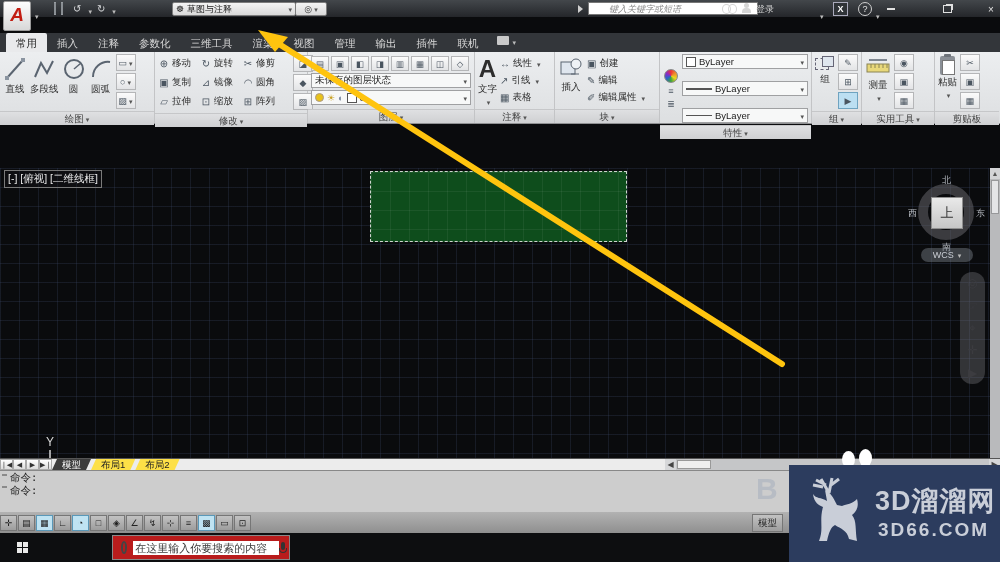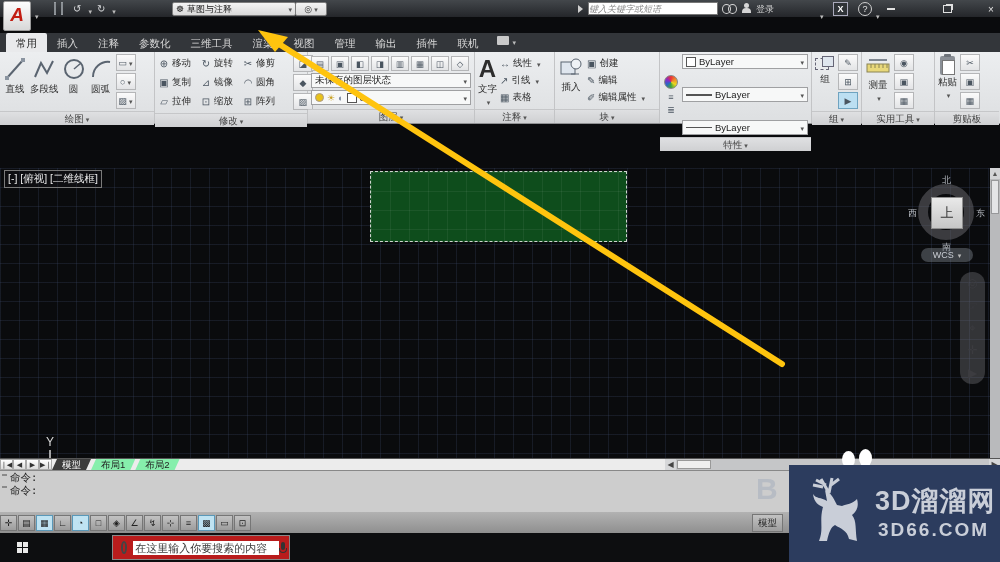--- a/index.html
+++ b/index.html
@@ -14,21 +14,21 @@
   .qat{position:absolute;left:44px;top:1px;display:flex;align-items:center;gap:5px;height:15px;}
   .qicon{display:inline-block;color:#d9dadc;font-size:10px;line-height:10px;}
   .shp{width:10px;height:9px;background:#d9dadc;border-radius:1px;}
   .shp.open{clip-path:polygon(0 30%,30% 30%,40% 0,100% 0,100% 100%,0 100%);}
   .shp.save{background:#cfd4da;border:1px solid #8a8f94;width:9px;height:8px;box-shadow:inset 0 -3px 0 #9aa0a6;}
   .shp.plot{width:11px;height:7px;background:#c9ced4;border-radius:1px;box-shadow:0 -3px 0 -1px #9aa0a6;}
   .ws{position:absolute;left:172px;top:2px;width:116px;height:12px;background:linear-gradient(#f4f4f4,#d9d9d9);border:1px solid #7c7c7c;border-radius:2px;display:flex;align-items:center;font-size:9px;color:#222;padding:0 3px;gap:3px;}
   .ws .spacer{flex:1;}
   .ws-mini{position:absolute;left:295px;top:2px;width:30px;height:12px;background:linear-gradient(#f4f4f4,#d9d9d9);border:1px solid #7c7c7c;border-radius:2px;display:flex;align-items:center;justify-content:center;font-size:9px;color:#333;}
   #ic-play{position:absolute;left:578px;top:5px;width:0;height:0;border-left:5px solid #cfcfcf;border-top:4px solid transparent;border-bottom:4px solid transparent;}
-  #ic-search{position:absolute;left:588px;top:2px;width:128px;height:11px;border:1px solid #777;background:#fff;font-size:9px;color:#333;padding:0 0;}
+  #ic-search{position:absolute;left:588px;top:2px;width:128px;height:11px;border:1px solid #777;background:#fff;font-size:9px;color:#333;padding:0 20px;}
   #ic-search::placeholder{color:#8a8a8a;font-style:italic;}
   .binoc{position:absolute;left:722px;top:4px;width:14px;height:9px;}
   .binoc i{position:absolute;width:7px;height:8px;border:1px solid #d5d5d5;border-radius:50%;background:transparent;}
   .binoc i:last-child{left:6px;}
   .person{position:absolute;left:742px;top:3px;width:9px;height:10px;}
   .person::before{content:"";position:absolute;left:2px;top:0;width:5px;height:5px;border-radius:50%;background:#d5d5d5;}
   .person::after{content:"";position:absolute;left:0;top:5px;width:9px;height:5px;border-radius:4px 4px 0 0;background:#d5d5d5;}
   #signin{position:absolute;left:756px;top:3px;font-size:9px;color:#cfcfcf;}
   #signin-dd{position:absolute;left:818px;top:5px;}
   .xbox{position:absolute;left:833px;top:2px;width:13px;height:12px;background:#2f3337;border:1px solid #aab;color:#fff;font-size:9px;font-weight:bold;text-align:center;line-height:12px;}
@@ -67,21 +67,21 @@
   .mcell .g{color:#4a5560;font-size:10px;width:12px;text-align:center;}
   .pdrop{background:#f7f8f8;border:1px solid #9fa0a2;height:15px;display:flex;align-items:center;font-size:9.5px;padding:0 3px;color:#222;gap:3px;box-sizing:border-box;}
   .pdrop .spacer{flex:1;}
   .lrow{display:flex;gap:2px;}
   .lmini{width:16px;height:13px;border:1px solid #b5b6b8;background:linear-gradient(#fbfbfb,#e3e4e6);font-size:8.5px;color:#4a5560;display:flex;align-items:center;justify-content:center;}
   .dotY{width:7px;height:7px;border-radius:50%;background:#e8c21a;border:1px solid #a98;}
   .sq-white{width:8px;height:8px;background:#fff;border:1px solid #555;}
   .colwheel{width:12px;height:12px;border-radius:50%;background:conic-gradient(#e33,#ee8f2d,#ead81f,#3ca43c,#2a66c8,#8b2ac8,#e33);border:1px solid #888;}
   .lw-sample{width:26px;height:2px;background:#555;}
   .lt-sample{width:26px;height:0;border-top:1px solid #555;}
-  .propcol{display:flex;flex-direction:column;justify-content:center;gap:18px;flex:1;}
+  .propcol{display:flex;flex-direction:column;justify-content:center;gap:12px;flex:1;}
   .iconcol{display:flex;flex-direction:column;justify-content:center;gap:3px;align-items:center;width:16px;font-size:9px;color:#4a5560;}
   .rowtool{display:flex;align-items:center;gap:3px;font-size:9.5px;color:#2d2d2d;height:17px;}
   .rowcol{display:flex;flex-direction:column;justify-content:center;}
   .clipbig{width:15px;height:19px;background:#8a8f96;border-radius:2px;position:relative;}
   .clipbig::before{content:"";position:absolute;left:2px;top:4px;width:11px;height:13px;background:#fff;border:1px solid #777;}
   .clipbig::after{content:"";position:absolute;left:4px;top:-2px;width:7px;height:3px;background:#6e737a;border-radius:1px;}
   .grpicon{width:20px;height:16px;position:relative;}
   .grpicon::before{content:"";position:absolute;left:0;top:2px;width:12px;height:10px;border:1px dashed #667;}
   .grpicon::after{content:"";position:absolute;left:7px;top:0;width:10px;height:9px;border:1px solid #667;background:#dfe6ee;}
 
@@ -98,21 +98,21 @@
   #navbar{position:absolute;left:960px;top:104px;width:25px;height:112px;border-radius:12px;background:rgba(130,130,135,0.35);display:flex;flex-direction:column;align-items:center;justify-content:space-around;color:#3c3c40;font-size:12px;}
   #vscroll{position:absolute;right:0;top:0;width:10px;height:334px;background:#b9babc;}
   #vscroll .arr{position:absolute;left:0;width:10px;height:11px;background:#d3d4d6;color:#555;font-size:7px;text-align:center;line-height:11px;}
   #vscroll .arr.up{top:0;} #vscroll .arr.dn{bottom:0;}
   #vscroll .thumb{position:absolute;left:1px;top:12px;width:8px;height:34px;background:#e4e5e7;border:1px solid #97989a;box-sizing:border-box;}
   #ucs{position:absolute;left:4px;top:266px;}
 
   
   #layoutbar{position:absolute;left:0;top:458px;width:1000px;height:12px;background:#ececec;display:flex;align-items:stretch;border-top:1px solid #555;box-sizing:border-box;}
   .lnav{width:13px;border:1px solid #aaa;background:linear-gradient(#fff,#ddd);color:#333;font-size:7px;text-align:center;line-height:10px;box-sizing:border-box;}
-  .ltab{padding:0 10px;font-size:9.5px;line-height:11px;color:#222;background:#86efac;clip-path:polygon(5px 0,100% 0,calc(100% - 5px) 100%,0 100%);}
+  .ltab{padding:0 10px;font-size:9.5px;line-height:11px;color:#222;background:#fde047;clip-path:polygon(5px 0,100% 0,calc(100% - 5px) 100%,0 100%);}
   .ltab.active{background:#3c3c3c;color:#fff;}
   #lfill{flex:1;background:#ececec;}
   #hscroll{width:335px;background:#c5c6c8;position:relative;}
   #hscroll .arr{position:absolute;top:0;width:11px;height:100%;background:#d6d7d9;color:#444;font-size:8px;text-align:center;line-height:11px;}
   #hscroll .arr.l{left:0;} #hscroll .arr.r{right:0;}
   #hscroll .thumb{position:absolute;left:12px;top:1px;width:34px;height:9px;background:#efefef;border:1px solid #999;box-sizing:border-box;}
 
   
   #cmd{position:absolute;left:0;top:470px;width:1000px;height:42px;background:#cdcdcd;border-top:1px solid #888;box-sizing:border-box;font-family:"DejaVu Sans Mono",monospace;}
   #cmd .grip{position:absolute;left:2px;top:3px;width:5px;height:10px;border-top:2px solid #8a8a8a;border-bottom:2px solid #8a8a8a;}

